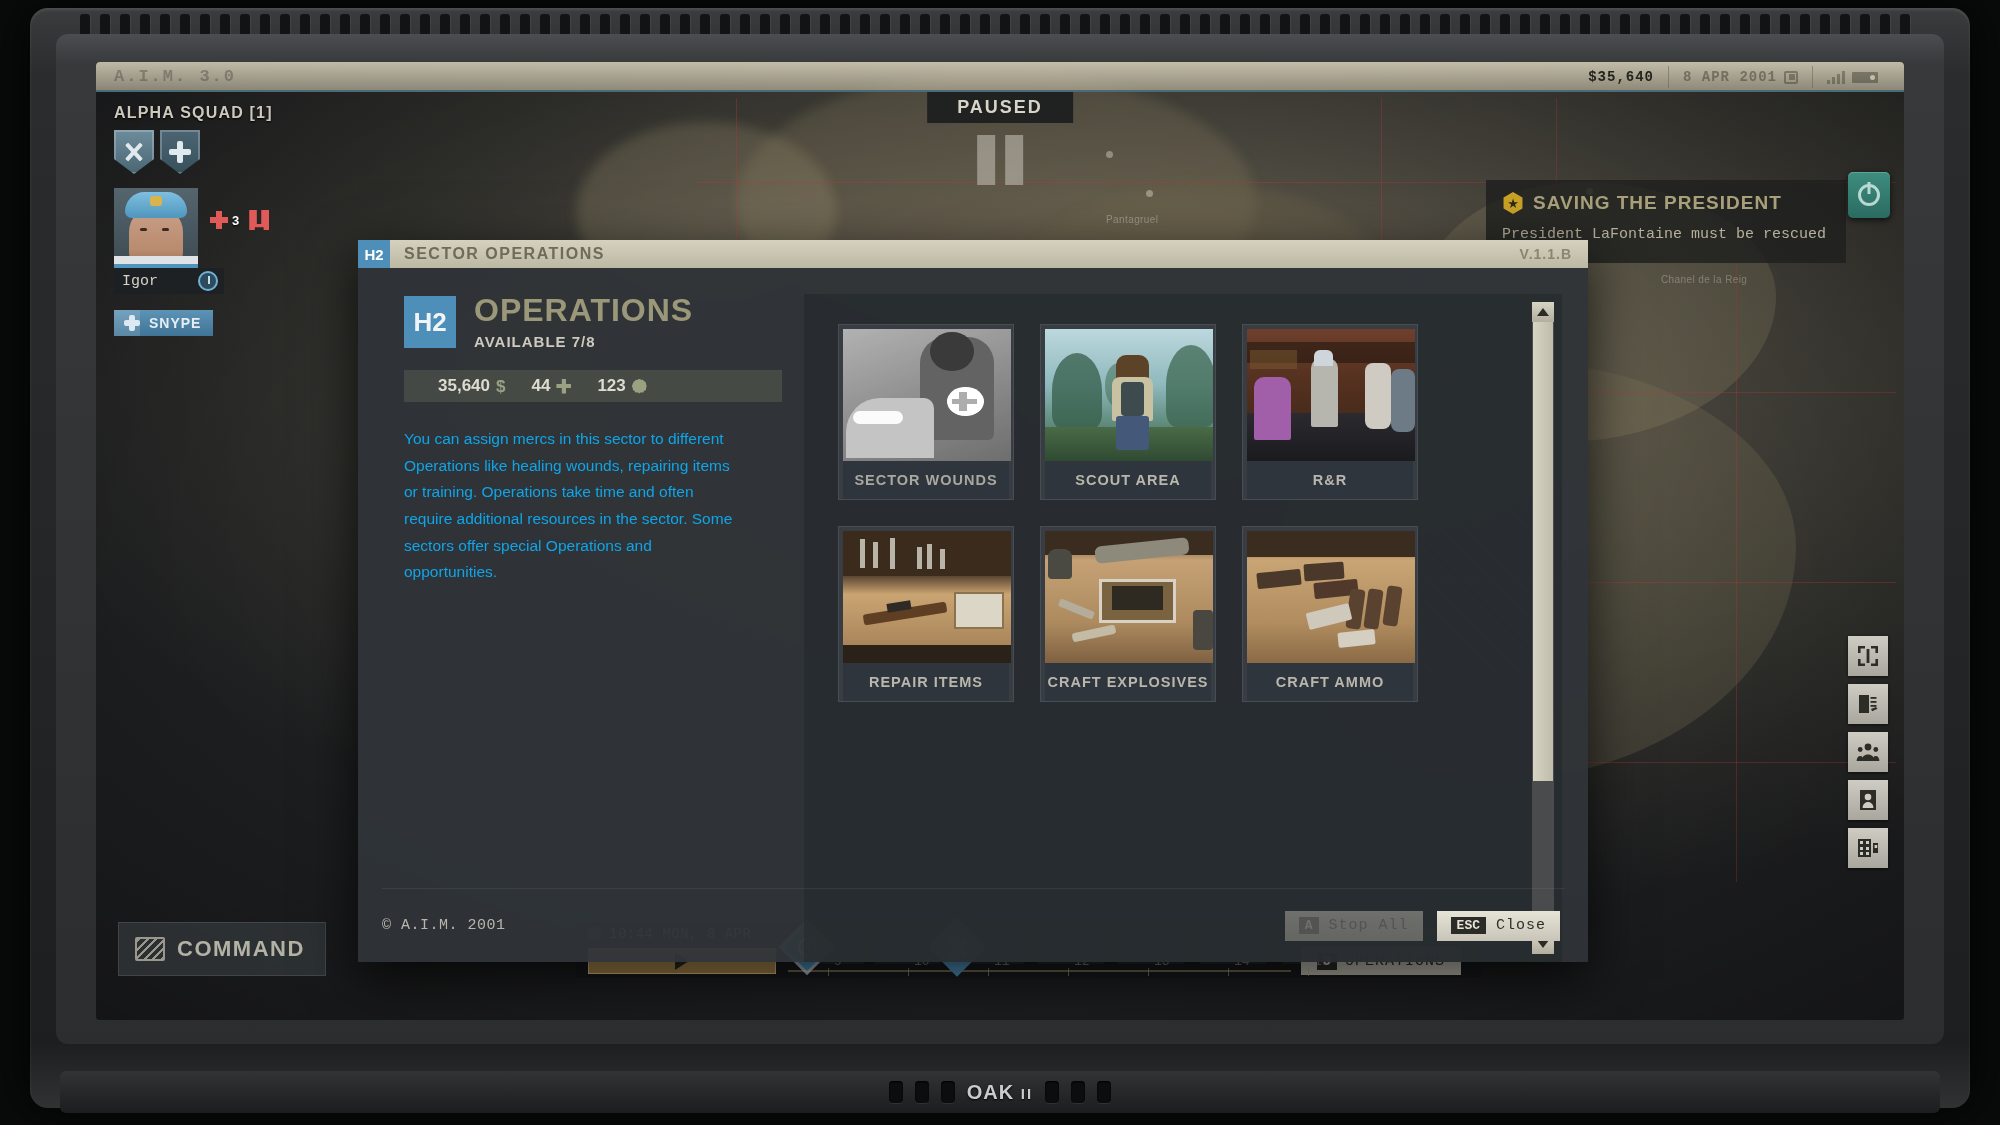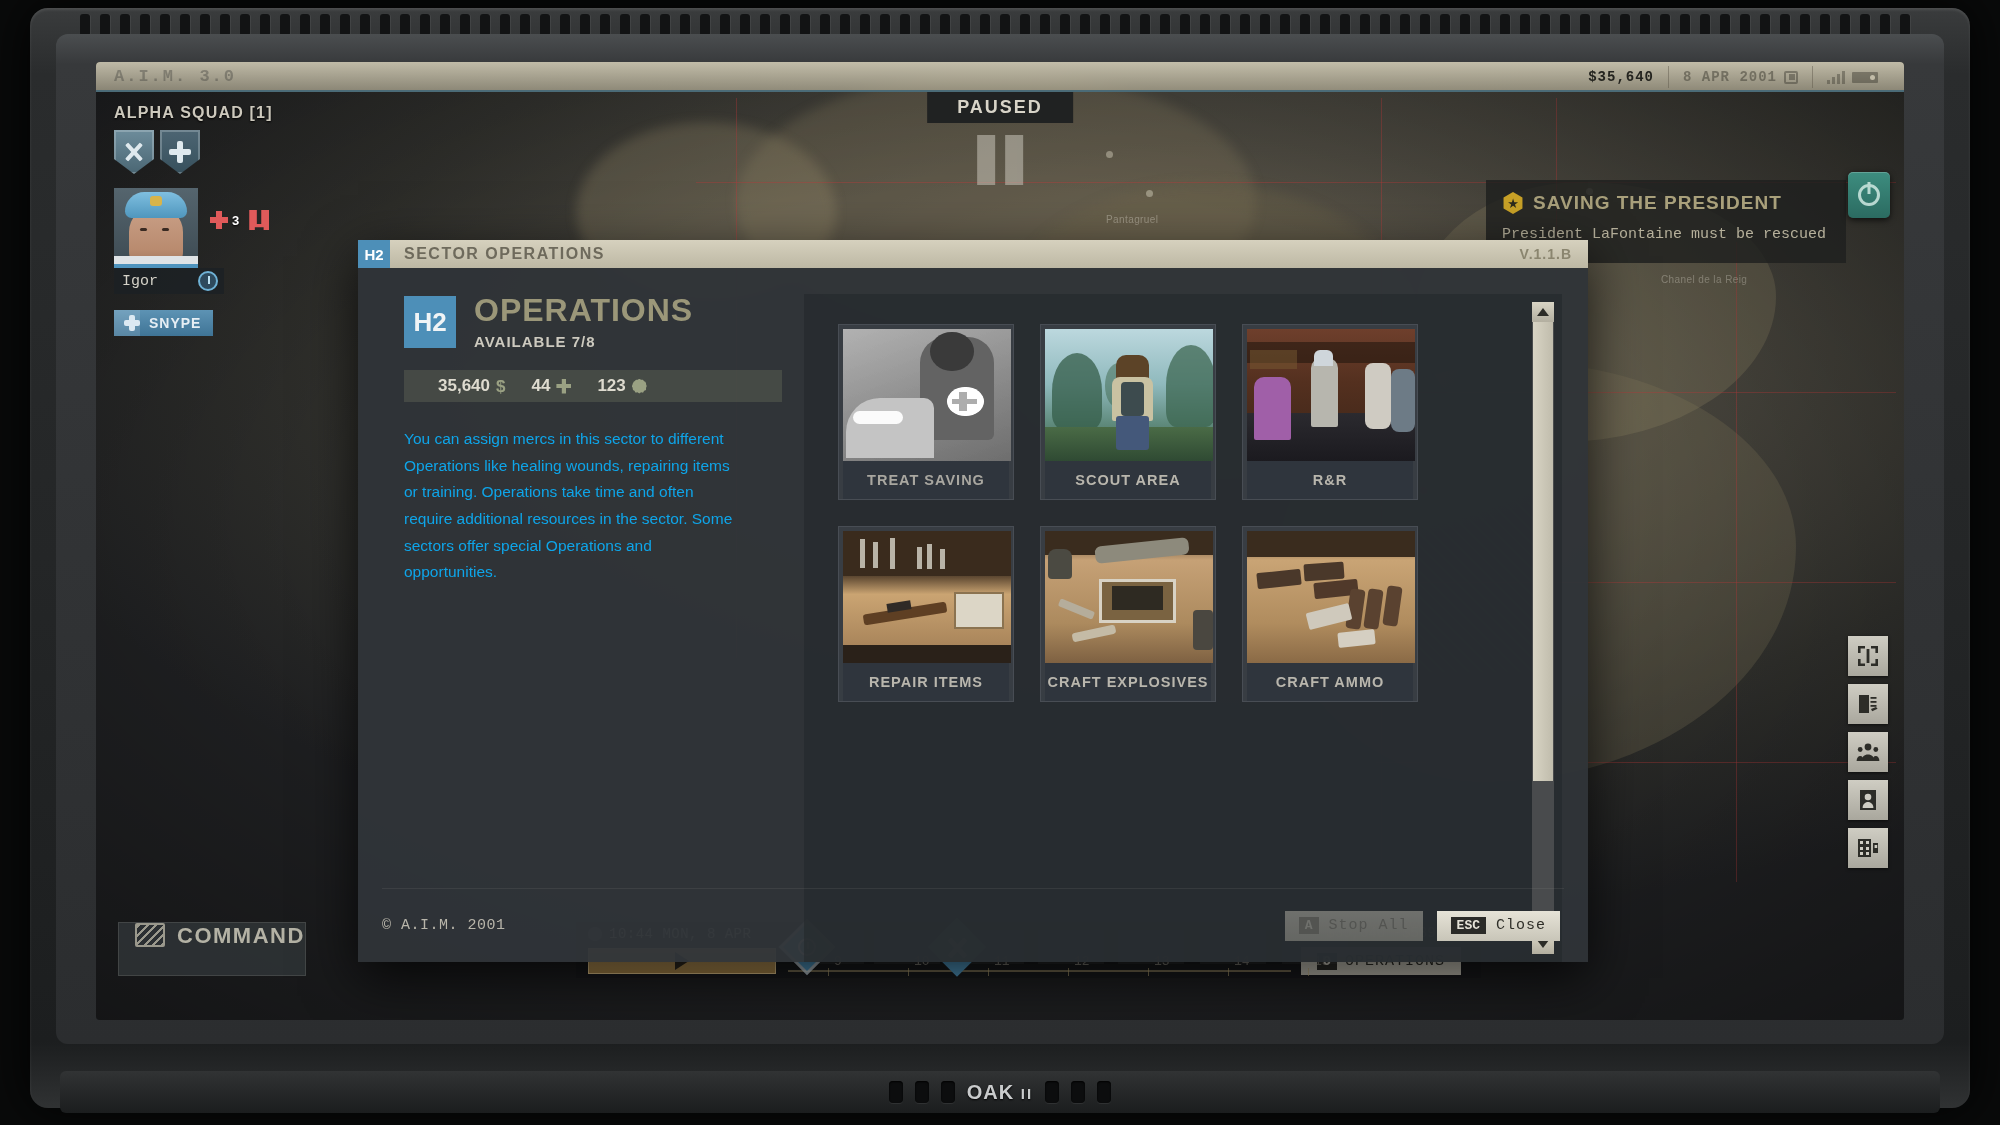--- a/index.html
+++ b/index.html
@@ -157,23 +157,23 @@
   .quest-title { color:#a9a07b; font-weight:bold; font-size:19px; letter-spacing:1px; }
   .quest-desc { margin-top:10px; color:#b6b09b; font-family:"Liberation Mono",monospace; font-size:15px; line-height:1.5; }
 
   
   .tools { position:absolute; right:16px; bottom:152px; display:flex; flex-direction:column; gap:8px; }
   .tool-btn { width:40px; height:40px; background:linear-gradient(180deg,#cfcdc3,#a9a79d);
       display:flex; align-items:center; justify-content:center; box-shadow:0 1px 3px rgba(0,0,0,.6);}
   .tool-btn svg { display:block; }
 
   
-  .cmd-btn { position:absolute; left:22px; bottom:44px; width:188px; height:54px;
+  .cmd-btn { position:absolute; left:22px; bottom:44px; width:208px; height:54px;
       background:rgba(46,50,52,.92); border:1px solid rgba(150,150,140,.22);
-      display:flex; gap:12px; padding-left:16px; }
+      display:flex; align-items:center; gap:12px; padding-left:16px; }
   .cmd-ico { width:30px; height:24px; border:2px solid #9a988c; border-radius:2px; overflow:hidden;
       background: repeating-linear-gradient(-45deg,#9a988c 0 2px, transparent 2px 6px); }
   .cmd-btn span { color:#b4b2a5; font-weight:bold; font-size:22px; letter-spacing:1.5px; }
 
   .timebar { position:absolute; left:480px; bottom:42px; width:905px; height:56px;
       background:rgba(22,24,26,.72); display:flex; align-items:center; }
   .tb-left { width:212px; padding-left:12px; }
   .tb-clock { display:flex; align-items:center; gap:7px; }
   .tb-moon { width:14px; height:14px; border-radius:50%; background:rgba(190,186,170,.35); }
   .tb-time { color:#b7b3a5; font-family:"Liberation Mono",monospace; font-size:14px; letter-spacing:.5px; }
@@ -637,21 +637,21 @@
                 <div class="card-img">
                   <div class="art" style="background:linear-gradient(160deg,#8e8e8e,#6f6f6f 55%,#585858)"></div>
     <div style="position:absolute;left:46%;top:6%;width:44%;height:78%;background:#4f4f4f;border-radius:26px 26px 6px 6px"></div>
     <div style="position:absolute;left:52%;top:2%;width:26%;height:30%;background:#2e2e2e;border-radius:50%"></div>
     <div style="position:absolute;left:62%;top:44%;width:22%;height:22%;background:#d6d6d6;border-radius:50%"></div>
     <div style="position:absolute;left:69%;top:48%;width:5%;height:14%;background:#8a8a8a"></div>
     <div style="position:absolute;left:65%;top:53%;width:15%;height:4%;background:#8a8a8a"></div>
     <div style="position:absolute;left:2%;top:52%;width:52%;height:46%;background:#9d9d9d;border-radius:34px 10px 0 0"></div>
     <div style="position:absolute;left:6%;top:62%;width:30%;height:10%;background:#c9c9c9;border-radius:8px"></div>
                 </div>
-                <div class="card-label">TREAT SAVING</div>
+                <div class="card-label">SECTOR WOUNDS</div>
               </div>
               <div class="card">
                 <div class="card-img">
                   <div class="art" style="background:linear-gradient(180deg,#bcd8de 0%,#8fb9bd 42%,#5f8a7c 72%,#3f5f46 100%)"></div>
     <div style="position:absolute;left:4%;top:18%;width:30%;height:58%;background:rgba(52,92,72,.75);border-radius:50% 50% 20% 20%"></div>
     <div style="position:absolute;left:72%;top:12%;width:30%;height:62%;background:rgba(58,100,78,.72);border-radius:50% 50% 20% 20%"></div>
     <div style="position:absolute;left:36%;top:26%;width:16%;height:34%;background:rgba(70,110,86,.55);border-radius:50%"></div>
     <div style="position:absolute;left:0;bottom:0;width:100%;height:26%;background:linear-gradient(180deg,#4a6b46,#2f4a33)"></div>
     <div style="position:absolute;left:42%;top:20%;width:20%;height:22%;background:#5c4327;border-radius:10px 10px 4px 4px"></div>
     <div style="position:absolute;left:40%;top:36%;width:24%;height:34%;background:#c9c2a2;border-radius:8px 8px 2px 2px"></div>

